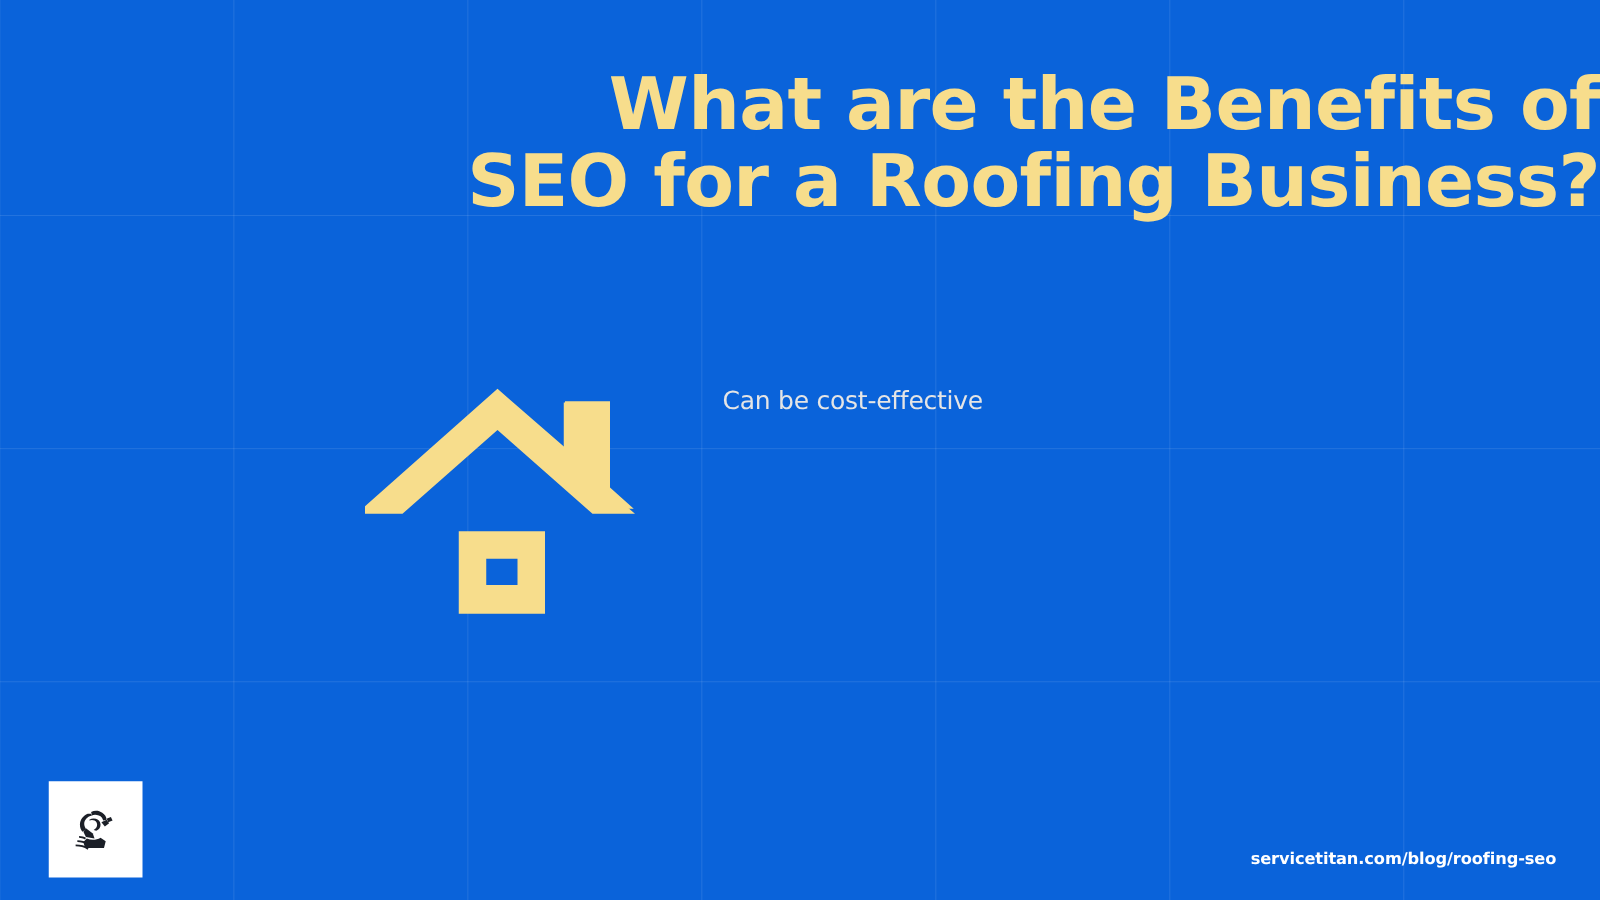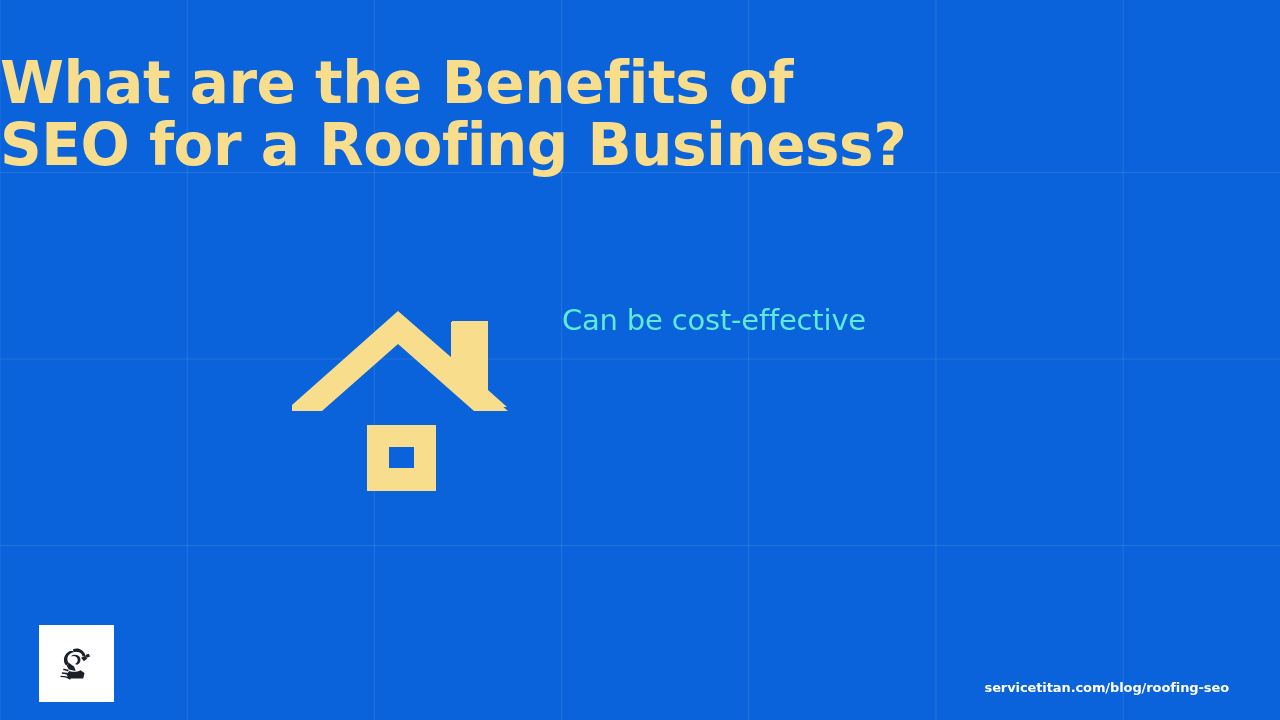--- a/index.html
+++ b/index.html
@@ -32,21 +32,21 @@
     background-position: -0.5px -14.5px;
     pointer-events: none;
   }
 
   
   #title-block {
     position: absolute;
     top: 52px;
     left: 0;
     width: 1280px;
-    text-align: left;
+    text-align: right;
     color: #f7dd8c;
     font-family: "DejaVu Sans", sans-serif;
     font-weight: bold;
     font-size: 58px;
     line-height: 62px;
     letter-spacing: -0.5px;
   }
   #title-block .tline {
     display: block;
     white-space: nowrap;
@@ -62,48 +62,49 @@
   }
 
   
   #bullets {
     position: absolute;
     left: 562px;
     top: 303px;
     width: 560px;
   }
   #bullets .bullet-item {
-    color: #5eead4;
+    color: #e5e5e5;
     font-family: "DejaVu Sans", sans-serif;
     font-weight: normal;
-    font-size: 29px;
+    font-size: 20px;
     line-height: 34px;
     height: 76px;
     white-space: nowrap;
     letter-spacing: -0.2px;
+    margin-left: 16px;
   }
 
   
   #logo-box {
     position: absolute;
     left: 39px;
     top: 625px;
     width: 75px;
     height: 77px;
     background: #ffffff;
     display: flex;
     align-items: center;
     justify-content: center;
   }
   #logo-box svg { display: block; }
 
   
   #footer-url {
     position: absolute;
-    right: 51px;
+    right: 35px;
     top: 680px;
     color: #ffffff;
     font-family: "DejaVu Sans", sans-serif;
     font-weight: bold;
     font-size: 13px;
     letter-spacing: -0.1px;
     white-space: nowrap;
   }
 </style>
 </head>

